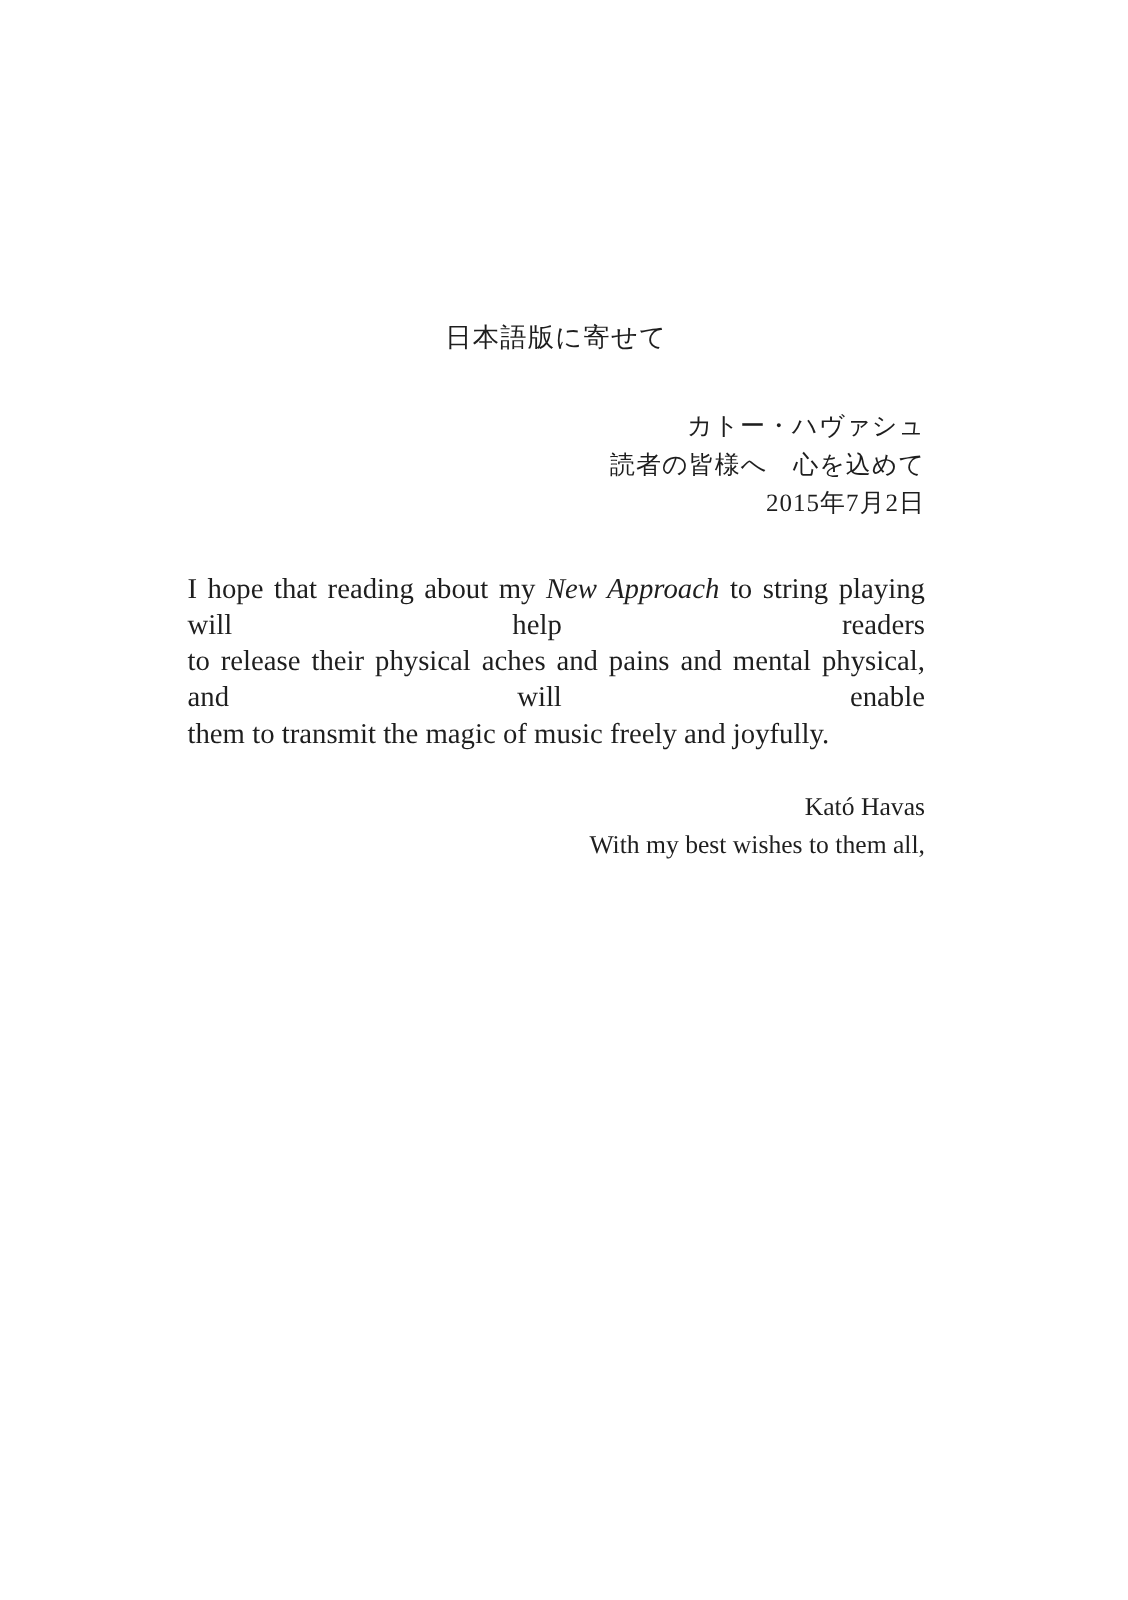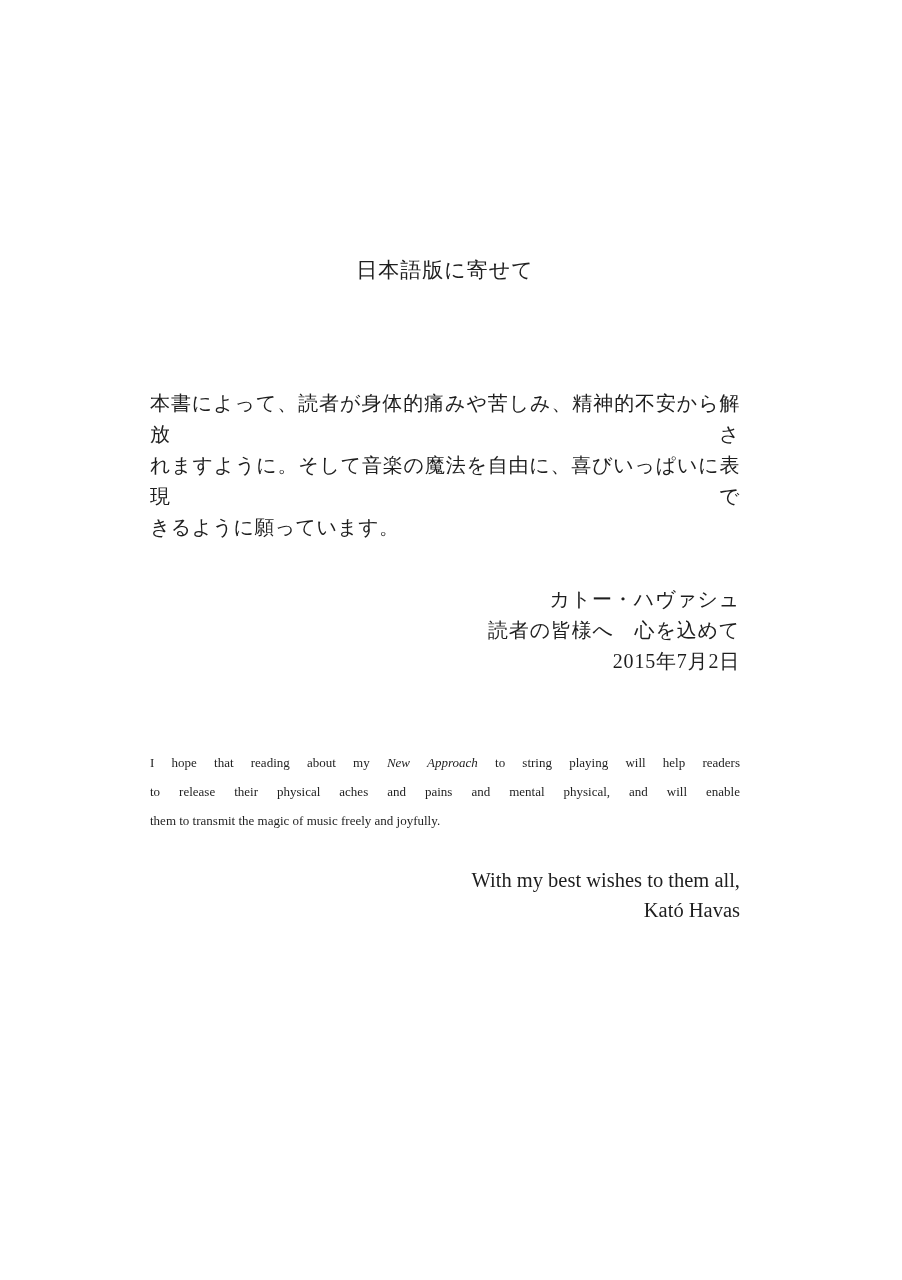--- a/index.html
+++ b/index.html
@@ -41,22 +41,22 @@
     text-justify: inter-character;
   }
   .jp-signoff {
     margin-top: 41px;
     text-align: right;
     font-size: 20px;
     line-height: 31px;
     letter-spacing: 0.8px;
   }
   .en-paragraph {
-    margin-top: 71px;
-    font-size: 13px;
+    margin-top: 37px;
+    font-size: 23px;
     line-height: 29px;
   }
   .en-line-justify {
     text-align: justify;
     text-align-last: justify;
   }
   .italic {
     font-style: italic;
   }
   .en-signoff {
@@ -67,39 +67,34 @@
   }
 </style>
 </head>
 <body>
 
 <div class="page">
   <div class="content">
 
     <h1 class="title">日本語版に寄せて</h1>
 
-    <div class="jp-paragraph">
-      <div class="jp-line-justify">本書によって、読者が身体的痛みや苦しみ、精神的不安から解放さ</div>
-      <div class="jp-line-justify">れますように。そして音楽の魔法を自由に、喜びいっぱいに表現で</div>
-      <div>きるように願っています。</div>
-    </div>
 
     <div class="jp-signoff">
       <div>カトー・ハヴァシュ</div>
       <div>読者の皆様へ　心を込めて</div>
       <div>2015年7月2日</div>
     </div>
 
     <div class="en-paragraph">
       <div class="en-line-justify">
         <span>I hope that reading about my </span><span class="italic">New Approach</span><span> to string playing will help readers</span>
       </div>
       <div class="en-line-justify">to release their physical aches and pains and mental physical, and will enable</div>
       <div>them to transmit the magic of music freely and joyfully.</div>
     </div>
 
     <div class="en-signoff">
+      <div>Kató Havas</div>
       <div>With my best wishes to them all,</div>
-      <div>Kató Havas</div>
     </div>
 
   </div>
 </div>
 
 </body></html>

